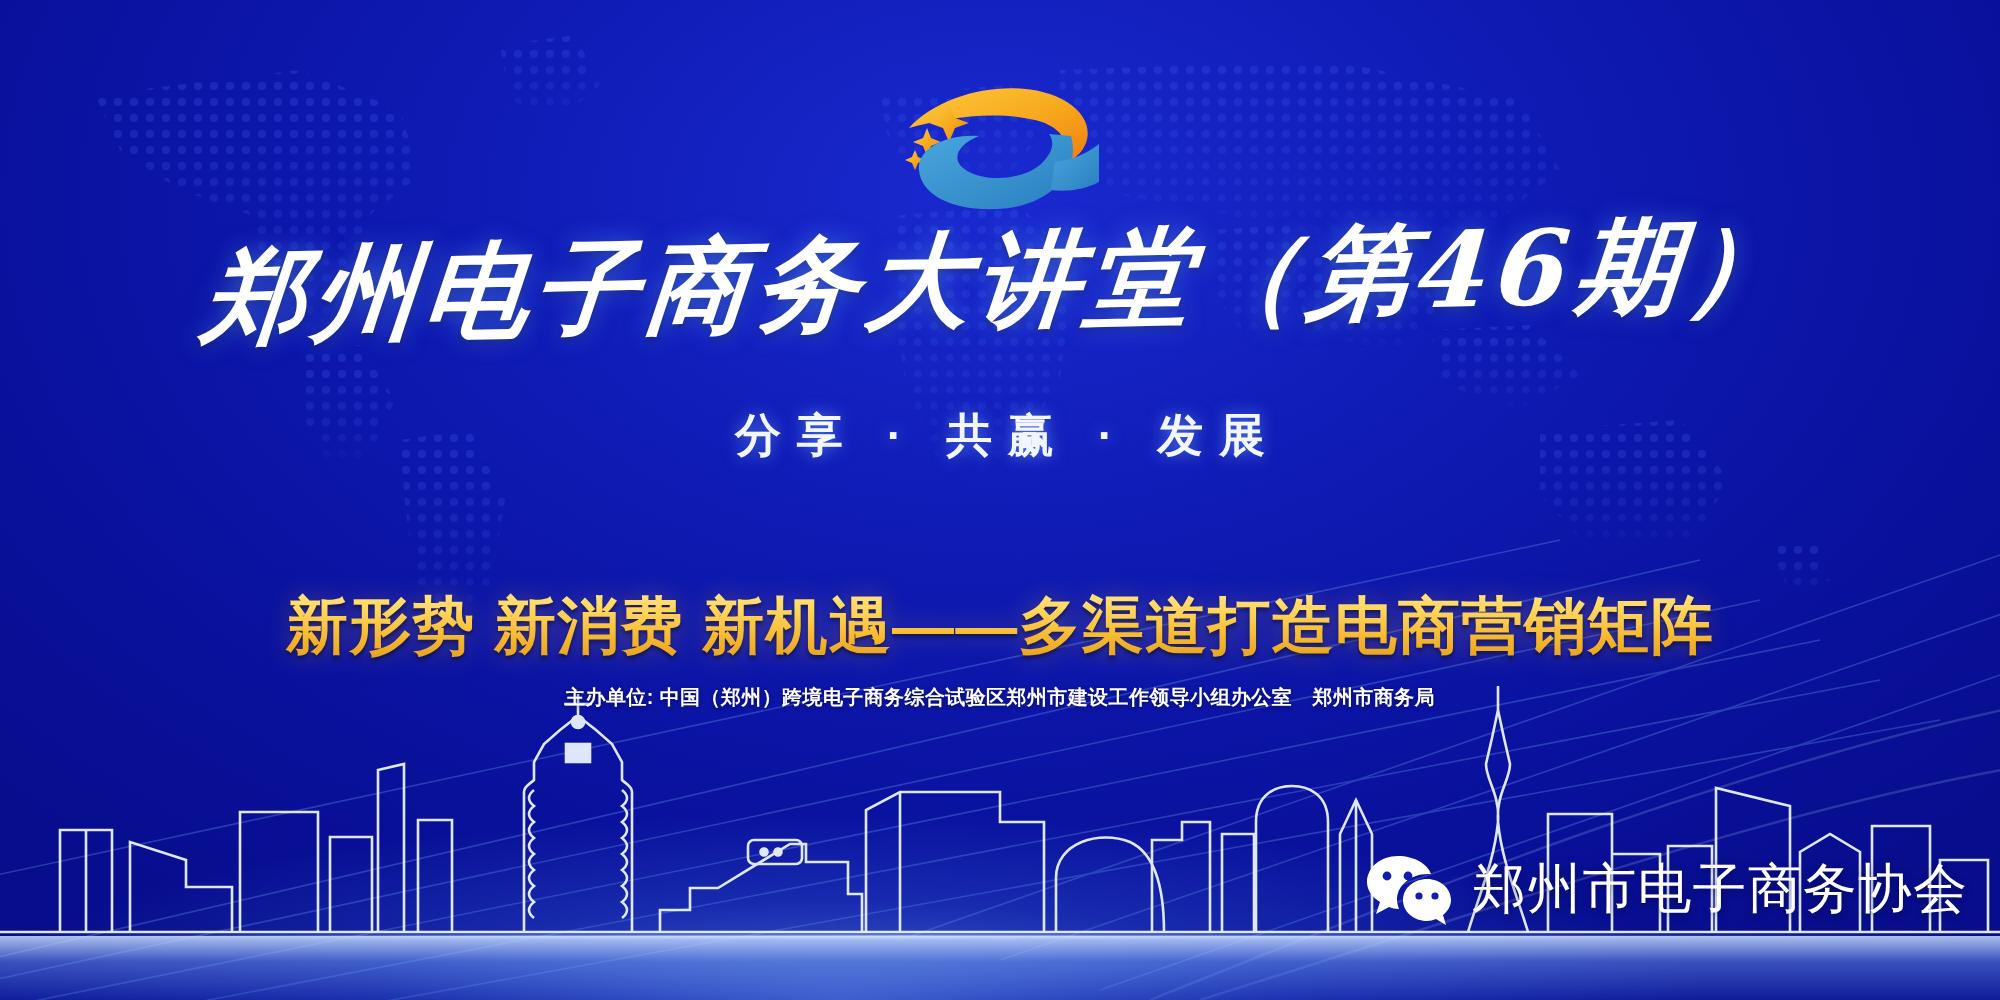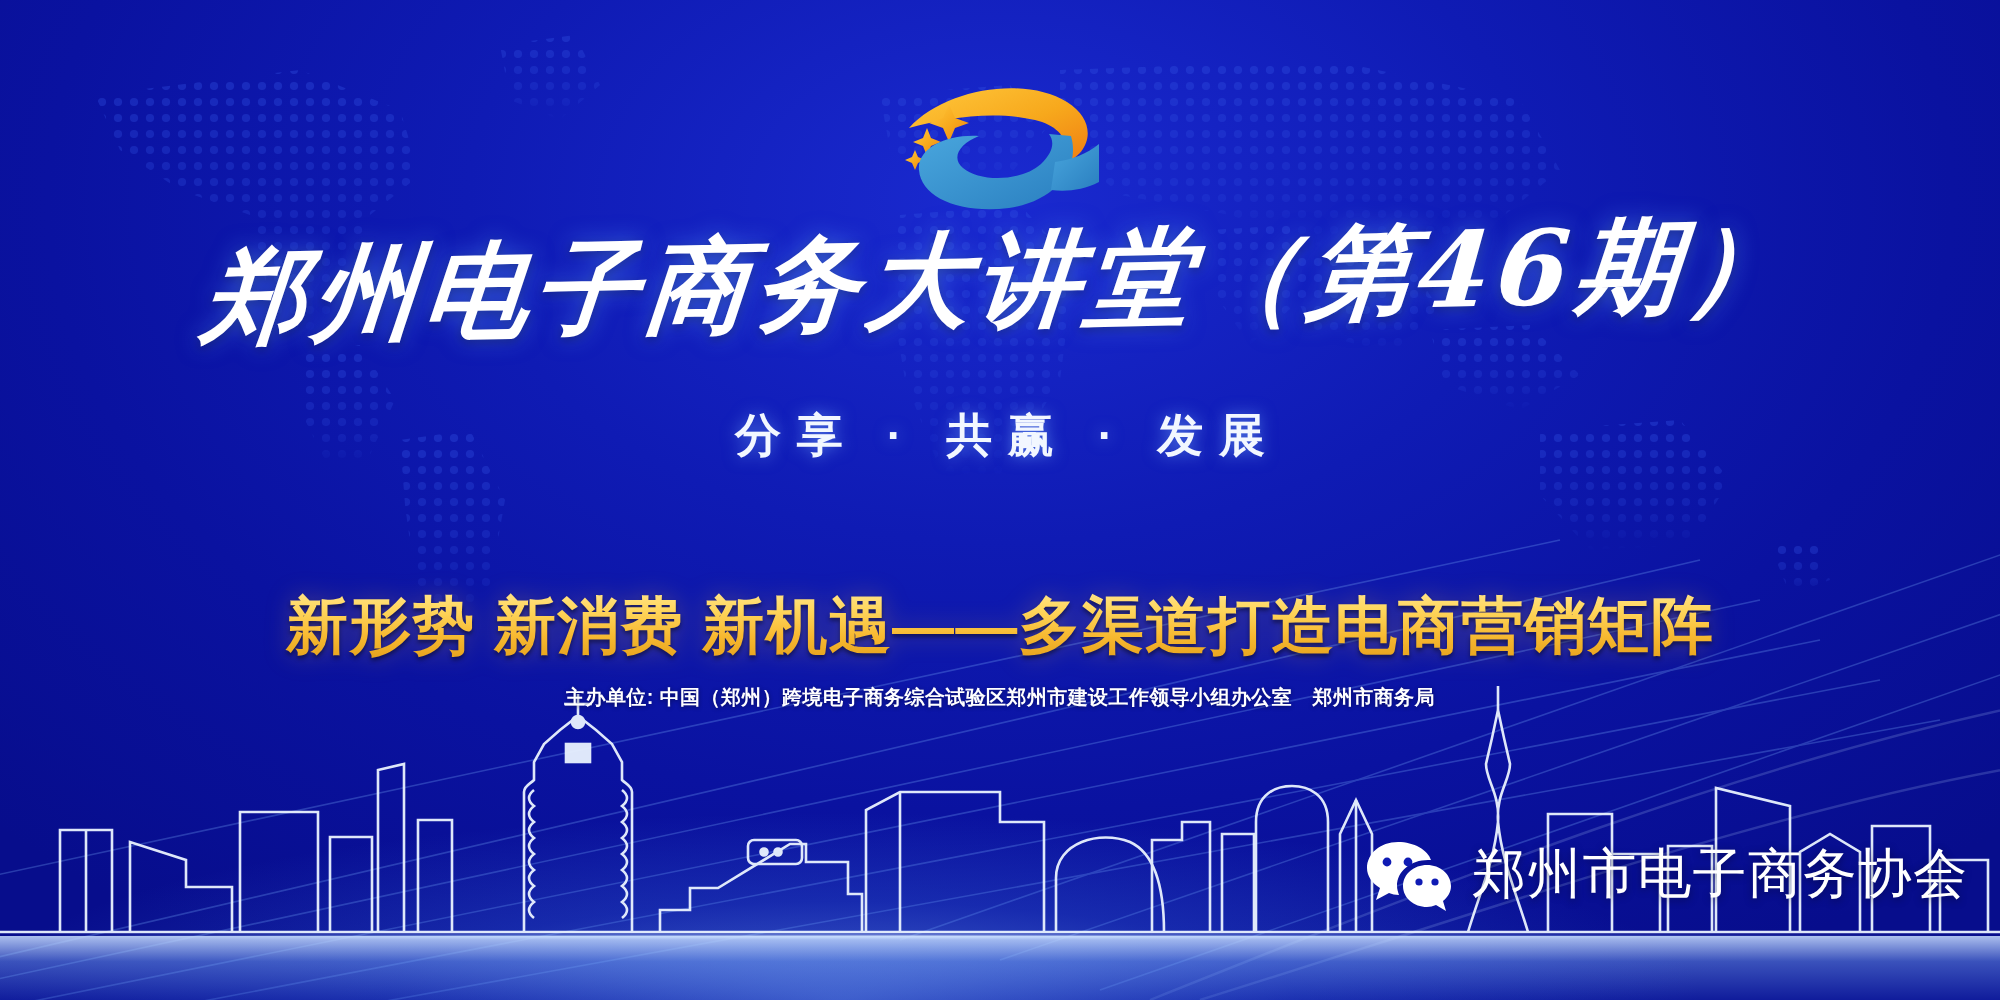--- a/index.html
+++ b/index.html
@@ -100,22 +100,22 @@
   }
 
   
   .skyline{
     position:absolute;left:0;bottom:58px;width:2000px;height:260px;
     pointer-events:none;
   }
 
   
   .wechat{
-    position:absolute;right:32px;bottom:88px;
-    display:flex;gap:20px;
+    position:absolute;right:32px;bottom:74px;
+    display:flex;align-items:center;gap:20px;
   }
   .wechat-label{
     color:#ffffff;font-size:54px;font-weight:400;letter-spacing:.02em;
     text-shadow:0 2px 8px rgba(0,0,0,.4);
     white-space:nowrap;
   }
 </style>
 </head>
 <body>
 

